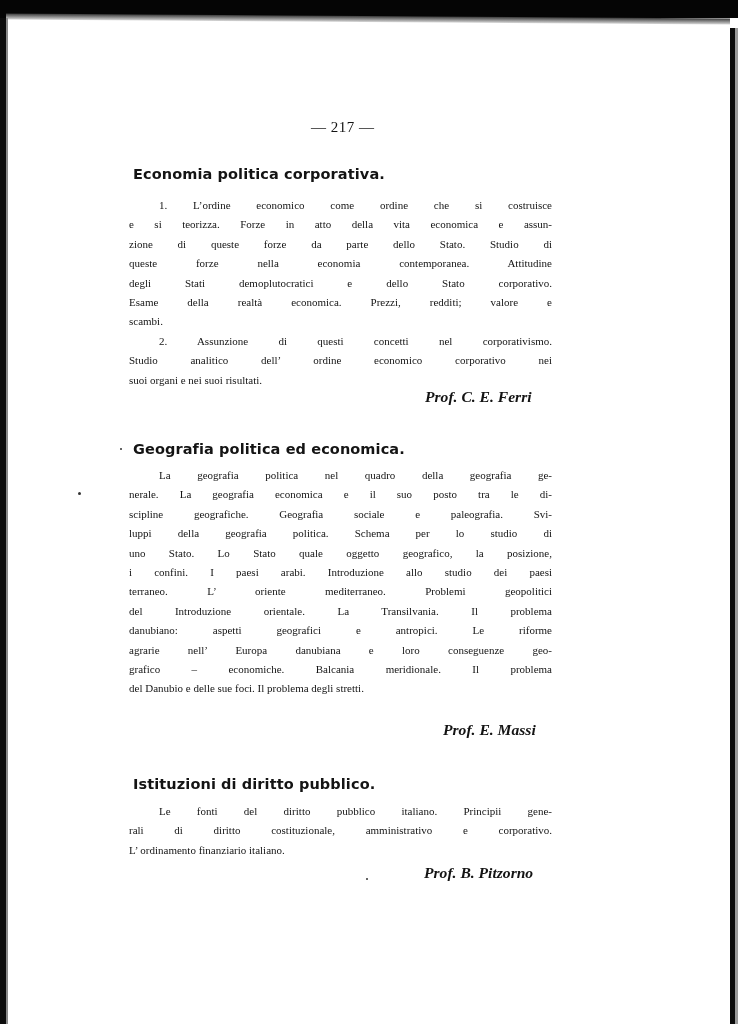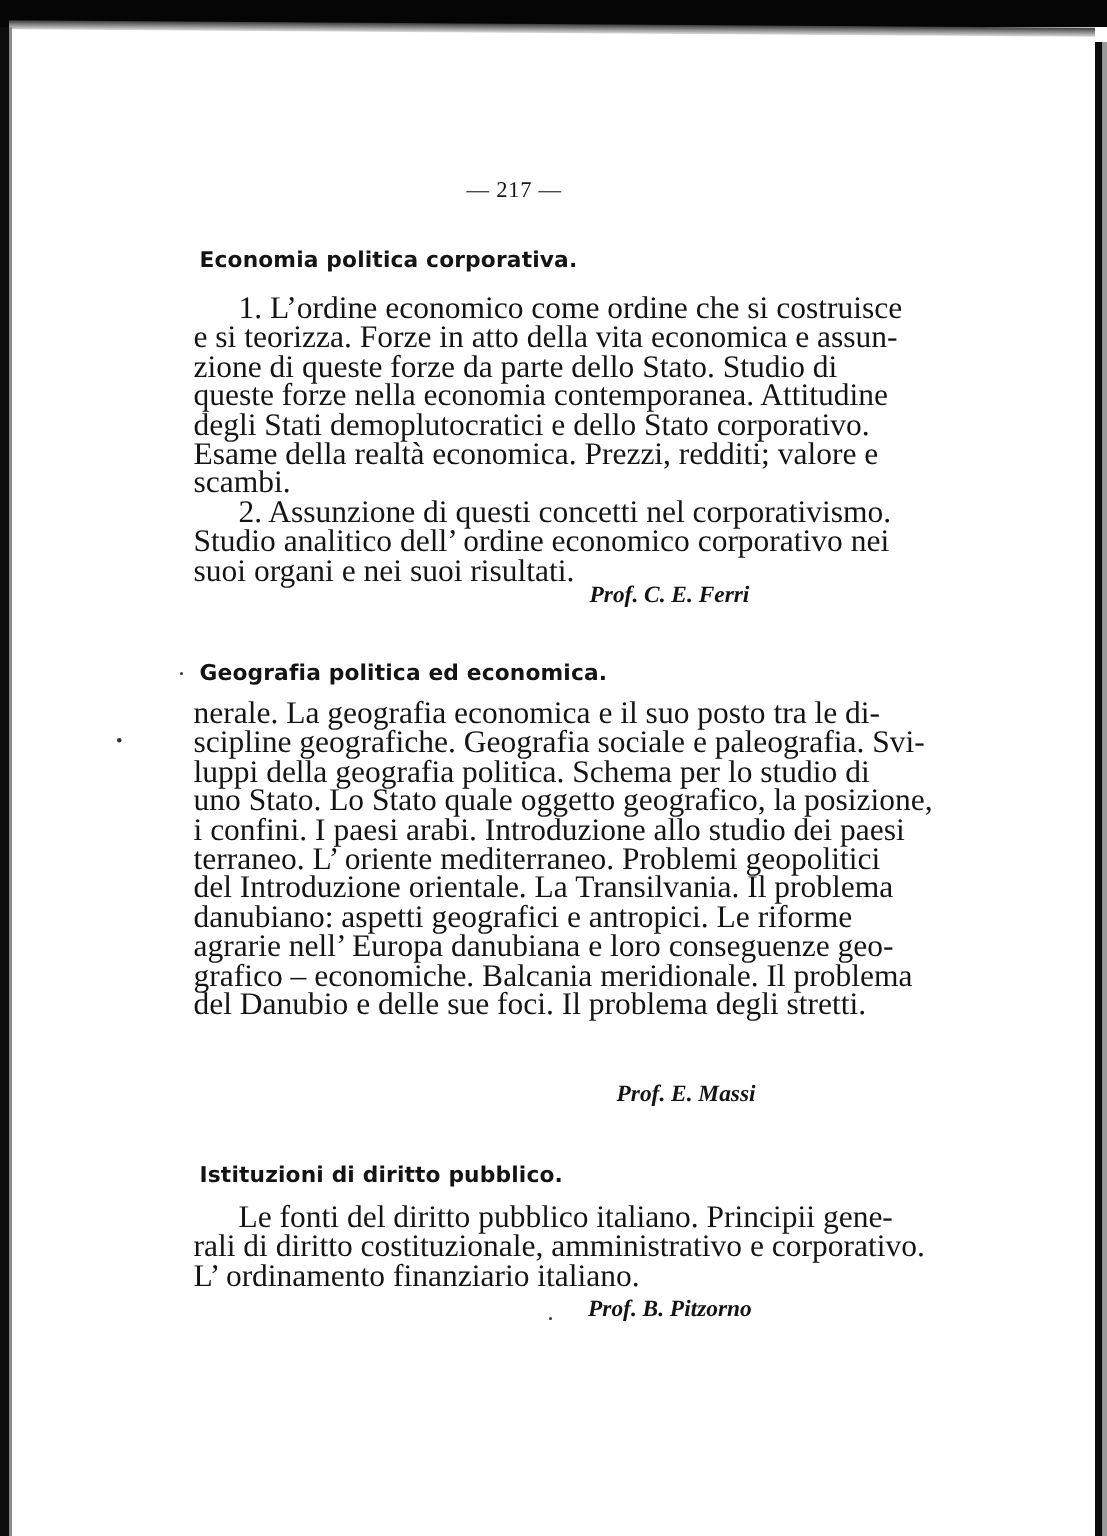--- a/index.html
+++ b/index.html
@@ -40,30 +40,30 @@
       font-size: 15px; letter-spacing: 0.5px;
     }
     .section { position: absolute; left: 129px; width: 423px; }
     .section-title {
       font-family: "DejaVu Sans", sans-serif;
       font-weight: bold; font-size: 14.5px; margin: 4px;
       letter-spacing: 0.1px;
     }
     .para {
       font-family: "Liberation Serif", serif;
-      font-size: 21px; line-height: 19.4px;
+      font-size: 11px; line-height: 19.4px;
       text-align: justify; text-align-last: left;
       margin: 0;
     }
     .para .line { display: block; text-align: justify; text-align-last: justify; white-space: nowrap; }
     .para .line.last { text-align-last: left; }
     .signature {
       font-family: "Liberation Serif", serif;
       font-style: italic; font-weight: bold;
-      font-size: 15.6px; position: absolute;
+      font-size: 15.6px; position: absolute; margin-left: 32px;
     }
     .speck { position: absolute; width: 3px; height: 3px; background: #333; border-radius: 50%; }
   </style>
 </head>
 <body>
 
 <div class="top-band"></div>
 <div class="top-band-edge"></div>
 <div class="left-edge"></div>
 <div class="left-edge-inner"></div>
@@ -86,20 +86,21 @@
   <span class="line" style="padding-left:30px;">2. Assunzione di questi concetti nel corporativismo.</span>
   <span class="line">Studio analitico dell’ ordine economico corporativo nei</span>
   <span class="line last">suoi organi e nei suoi risultati.</span>
 </div>
 <div class="signature" style="left:393px; top:388px;">Prof. C. E. Ferri</div>
 
 <div class="section" style="top:437px;">
   <h2 class="section-title">Geografia politica ed economica.</h2>
 </div>
 <div class="section para" style="top:466px;">
+  <span class="line" style="padding-left:30px;">La geografia politica nel quadro della geografia ge-</span>
   <span class="line">nerale. La geografia economica e il suo posto tra le di-</span>
   <span class="line">scipline geografiche. Geografia sociale e paleografia. Svi-</span>
   <span class="line">luppi della geografia politica. Schema per lo studio di</span>
   <span class="line">uno Stato. Lo Stato quale oggetto geografico, la posizione,</span>
   <span class="line">i confini. I paesi arabi. Introduzione allo studio dei paesi</span>
   <span class="line">terraneo. L’ oriente mediterraneo. Problemi geopolitici</span>
   <span class="line">del Introduzione orientale. La Transilvania. Il problema</span>
   <span class="line">danubiano: aspetti geografici e antropici. Le riforme</span>
   <span class="line">agrarie nell’ Europa danubiana e loro conseguenze geo-</span>
   <span class="line">grafico – economiche. Balcania meridionale. Il problema</span>

